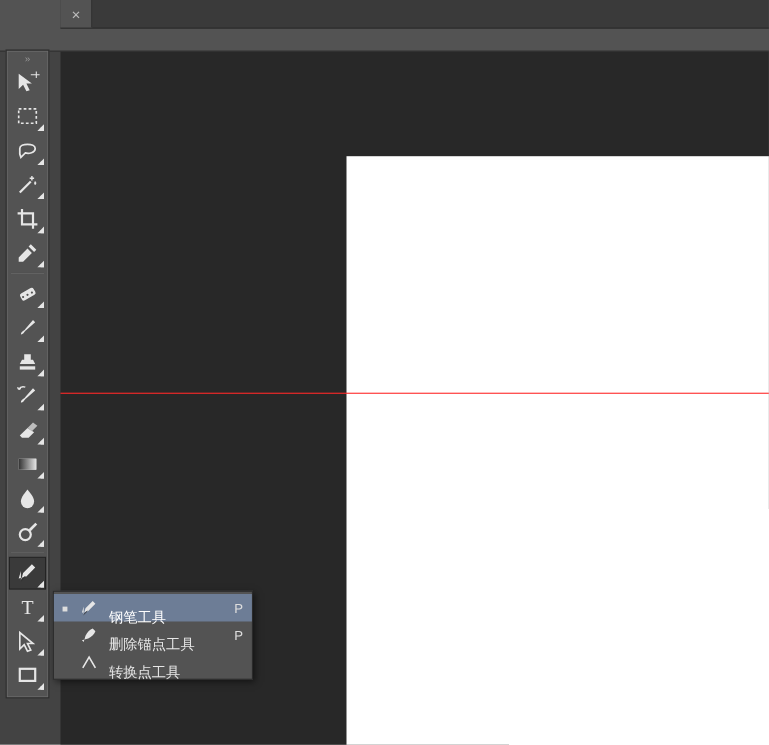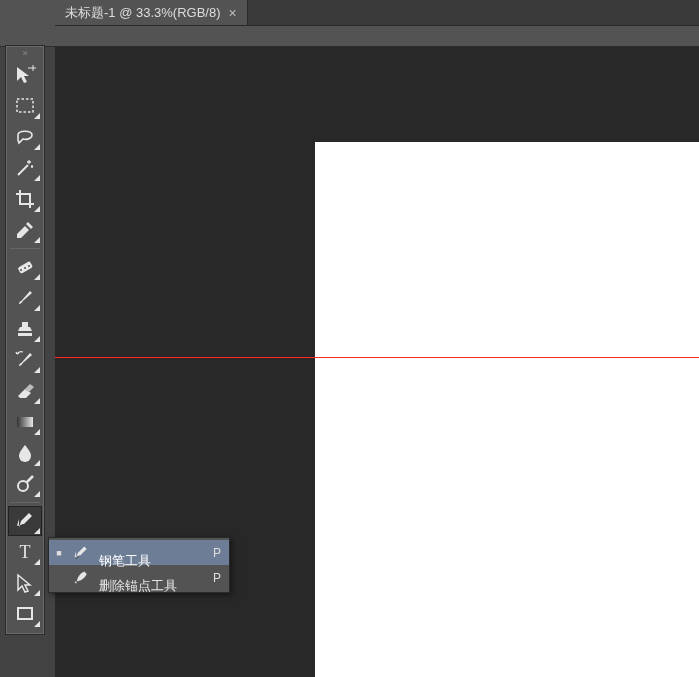--- a/index.html
+++ b/index.html
@@ -176,21 +176,20 @@
 
 <div class="top-strip"></div>
 
 <div class="canvas-area">
   <div class="canvas"></div>
 </div>
 <div class="red-guide"></div>
 
 <div class="tabbar">
   <div class="tab">
-    <span>未标题-1 @ 33.3%(RGB/8)</span>
     <span class="close">×</span>
   </div>
 </div>
 
 <div class="tool-panel-frame" id="toolbox">
   <div class="expand-handle">»</div>
 <div class="tool-btn">
       <span class="ico">
         <svg width="22" height="22" viewBox="0 0 22 22">
           <use href="#i-move"></use>
@@ -350,20 +349,30 @@
     </div>
     <div class="flyout-row">
       <span class="dot"></span>
       <span class="ico">
         <svg width="18" height="18" viewBox="0 0 22 22">
           <use href="#i-free-pen"></use>
         </svg>
       </span>
       <span class="lbl">删除锚点工具</span>
       <span class="sc">P</span>
+    </div>
+    <div class="flyout-row">
+      <span class="dot"></span>
+      <span class="ico">
+        <svg width="18" height="18" viewBox="0 0 22 22">
+          <use href="#i-convert"></use>
+        </svg>
+      </span>
+      <span class="lbl">转换点工具</span>
+      <span class="sc"></span>
     </div>
   </div>
 
 <svg width="0" height="0" style="position:absolute">
   <defs>
     <g id="i-move">
         <path d="M3 3 L3 17 L7 13 L10 19 L13 18 L10 12 L15 12 Z" fill="#e6e6e6"></path>
         <path d="M14 2h6M17 -1v6M14 2l-2 0M20 2l2 0" stroke="#e6e6e6" stroke-width="1" transform="translate(2,2)"></path>
       </g>
     <g id="i-marquee">

